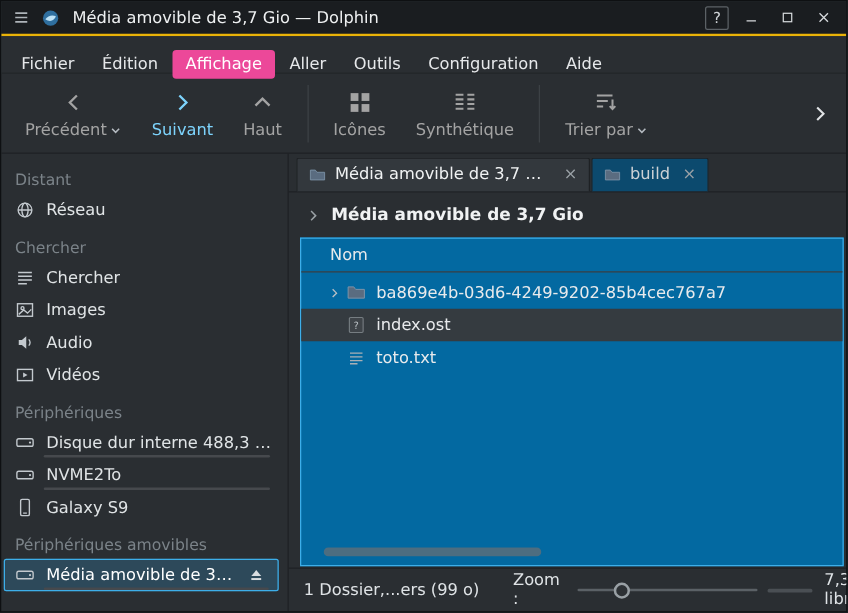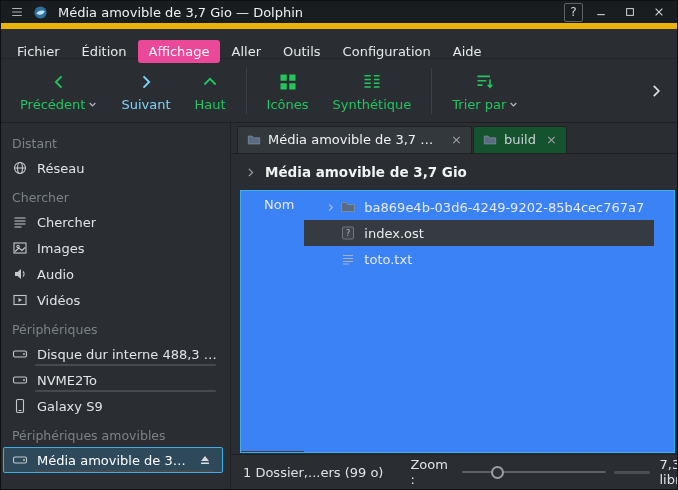--- a/index.html
+++ b/index.html
@@ -3,40 +3,40 @@
 <meta charset="utf-8">
 <style>
   * { box-sizing: border-box; }
   html,body { margin:0; padding:0; background:#17191b; }
   body { font-family:"DejaVu Sans","Liberation Sans",sans-serif; font-size:13px; color:#e8eaec; }
 
   .window { position:relative; width:678px; height:490px; background:#2a2e32;
             border:1px solid #0e1012; display:flex; flex-direction:column; overflow:hidden; }
 
   
-  .titlebar { height:28px; flex:none; background:#1a1d20; border-bottom:6px solid #eab308;
+  .titlebar { height:28px; flex:none; background:#1a1d20; border-bottom:2px solid #eab308;
               display:flex; align-items:center; gap:7px; padding:0 7px; }
   .tb-icon { width:17px; height:17px; display:flex; align-items:center; justify-content:center; color:#aeb4b9; }
   .tb-title { color:#eef0f1; margin-left:2px; white-space:nowrap; overflow:hidden; text-overflow:ellipsis; }
   .tb-spacer { flex:1; }
   .tb-btn { width:22px; height:19px; display:flex; align-items:center; justify-content:center;
             color:#d7dadd; border-radius:2px; }
   .tb-btn.help { border:1px solid #5c6266; width:19px; font-size:12px; color:#cfd3d6; }
 
   
   .menubar { height:30px; flex:none; display:flex; align-items:center; gap:2px; padding:0 6px;
              background:#2a2e32; border-bottom:1px solid #222629; }
   .menu-item { padding:4px 10px; border-radius:3px; color:#e6e8ea; cursor:default;margin-top:16px; }
   .menu-item.active { background:#ec4899; color:#ffffff; }
 
   
   .toolbar { height:64px; flex:none; display:flex; align-items:center; gap:2px;
              padding:4px 8px; border-bottom:1px solid #1e2124; }
   .tool { display:flex; flex-direction:column; align-items:center; gap:5px; padding:6px 10px 4px;
-          border:1px solid transparent; border-radius:3px; color:#22c55e; }
+          border:1px solid transparent; border-radius:3px; color:#a3a3a3; }
   .tool .lblrow { display:flex; align-items:center; gap:3px; }
   .tool.disabled { color:#7dd3fc; }
   .tool.active { background:#3c4247; border-color:#72797e; }
   .tb-sep { width:1px; height:46px; background:#3c4145; margin:0 7px; flex:none; }
   .overflow-btn { margin-left:auto; color:#dfe2e4; display:flex; align-items:center; padding:0 4px; }
   .caret { color:#b4bac0; display:flex; }
 
   
   .content { flex:1; display:flex; min-height:0; }
 
@@ -54,33 +54,33 @@
                         border-radius:2px; margin:0 7px 0 2px; padding-left:9px; color:#ffffff; }
   .side-item.selected .usage { left:32px; right:8px; }
   .eject-btn { margin-left:auto; color:#d8dcdf; display:flex; }
 
   
   .main { flex:1; display:flex; flex-direction:column; min-width:0; }
 
   .tabbar { height:31px; flex:none; display:flex; align-items:flex-end; gap:1px;
             padding:4px 6px 0; border-bottom:1px solid #1e2124; }
   .tab { display:flex; align-items:center; gap:7px; padding:5px 9px 6px; max-width:235px;
-         background:#14532d; border:1px solid #1e2124; border-bottom:none;
+         background:#0c4a6e; border:1px solid #1e2124; border-bottom:none;
          border-radius:2px 2px 0 0; color:#ccd1d5; }
   .tab.active { background:#33383d; color:#f0f2f3; }
   .tab .ticon { color:#7d93a8; display:flex; flex:none; }
   .tab-label { white-space:nowrap; overflow:hidden; text-overflow:ellipsis; }
   .tab-close { color:#9aa1a6; margin-left:3px; font-size:13px; line-height:1; }
 
   .breadcrumb { height:36px; flex:none; display:flex; align-items:center; gap:8px; padding:0 13px; }
   .crumb-chevron { color:#9aa1a6; display:flex; }
   .crumb-label { font-weight:bold; color:#f0f2f3; font-size:13.5px; }
 
   .view-wrap { flex:1; min-height:0; display:flex; padding:0 2px 1px 9px; }
-  .view { flex:1; border:1px solid #3daee9; background:#3b82f6; display:flex; flex-direction:row; min-height:0; }
+  .view { flex:1; border:1px solid #3daee9; background:#0369a1; display:flex; flex-direction:column; min-height:0; }
   .col-header { flex:none; padding:6px 10px 5px 23px; border-bottom:1px solid #3a3f43; color:#e8eaec; }
   .rows { flex:1; min-height:0; padding-top:3px; }
   .frow { display:flex; align-items:center; height:26px; padding:0 8px; }
   .frow.highlight { background:#353b40; }
   .expander { width:20px; flex:none; display:flex; justify-content:center; color:#b9bfc4; margin-left:8px; }
   .ficon { width:20px; flex:none; display:flex; align-items:center; }
   .fname { margin-left:4px; white-space:nowrap; overflow:hidden; text-overflow:ellipsis; }
   .fname.underline { }
   .hscroll { flex:none; height:7px; margin:4px 10px 7px; position:relative; }
   .hscroll .thumb { position:absolute; left:2%; width:42%; height:7px; border-radius:3.5px; background:#4d6d80; }

